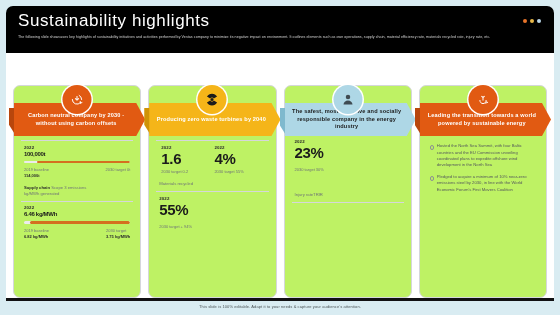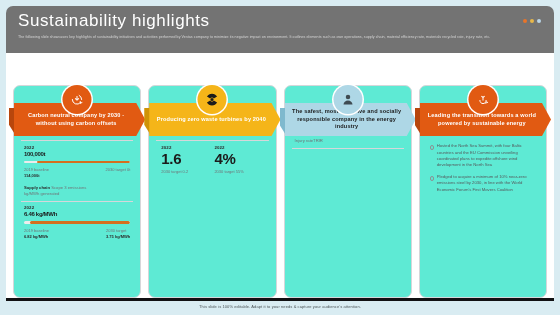--- a/index.html
+++ b/index.html
@@ -10,21 +10,21 @@
   }
   .slide {
     position:relative;
     width:560px; height:315px;
     background:#d9ecf2;
     padding:6px 6px 0 6px;
   }
   
   .header {
     position:relative;
-    background:#737373;
+    background:#000000;
     border-radius:7px 7px 0 0;
     height:47px;
     padding:5px 14px 0 12px;
   }
   .title {
     color:#ffffff;
     font-size:17px;
     font-weight:400;
     letter-spacing:.6px;
     line-height:20px;
@@ -48,21 +48,21 @@
     height:245px;
     padding:8px 7px 6px 7px;
     display:flex;
     gap:7px;
     position:relative;
   }
   .col { flex:1 1 0; position:relative; padding-top:24px; }
   .card {
     position:relative;
     height:213px;
-    background:#5eead4;
+    background:#bef264;
     border:0.8px solid #d5d7da;
     border-radius:7px;
     padding:34px 7px 6px 7px;
   }
   
   .badge {
     position:absolute;
     top:-1px; left:50%;
     transform:translateX(-50%);
     width:29px; height:29px;
@@ -269,38 +269,56 @@
             <div class="big">1.6</div>
             <div class="target">2030 target 0.2</div>
           </div>
           <div>
             <div class="yr">2022</div>
             <div class="big">4%</div>
             <div class="target">2030 target 55%</div>
           </div>
         </div>
 
+        <div>
+          <div class="metric-label">Materials recycled</div>
+          <div class="divider"></div>
+          <div class="metric">
+            <div class="yr">2022</div>
+            <div class="big">55%</div>
+            <div class="target" style="padding-top:6px">2030 target + 94%</div>
+          </div>
+        </div>
       </div>
     </div>
 
     <div class="col">
       <div class="card">
         <div class="ribbon">
           <div class="tail" id="c2tail" style="background: rgb(127, 185, 206);"></div>
           <div class="body" id="c2body" style="background: rgb(174, 215, 230); color: rgb(27, 27, 27);">
             <span>The safest, most inclusive and socially responsible company in the energy industry</span>
           </div>
         </div>
         <div class="badge" id="c2badge" style="background: rgb(174, 215, 230);">
           <svg viewBox="0 0 24 24">
             <circle cx="12" cy="8" r="3.6" fill="#3f4b52"></circle>
             <path d="M4.8 20c0-4 3.3-6.6 7.2-6.6S19.2 16 19.2 20z" fill="#3f4b52"></path>
           </svg>
         </div>
 
+        <div>
+          <div class="metric-label">Share of women in leadership positions</div>
+          <div class="divider"></div>
+          <div class="metric">
+            <div class="yr">2022</div>
+            <div class="big">23%</div>
+            <div class="target" style="padding-top:6px">2030 target 30%</div>
+          </div>
+        </div>
 
         <div style="margin-top:14px">
           <div class="metric-label">Injury rateTRIR</div>
           <div class="divider"></div>
         </div>
       </div>
     </div>
 
     <div class="col">
       <div class="card">

